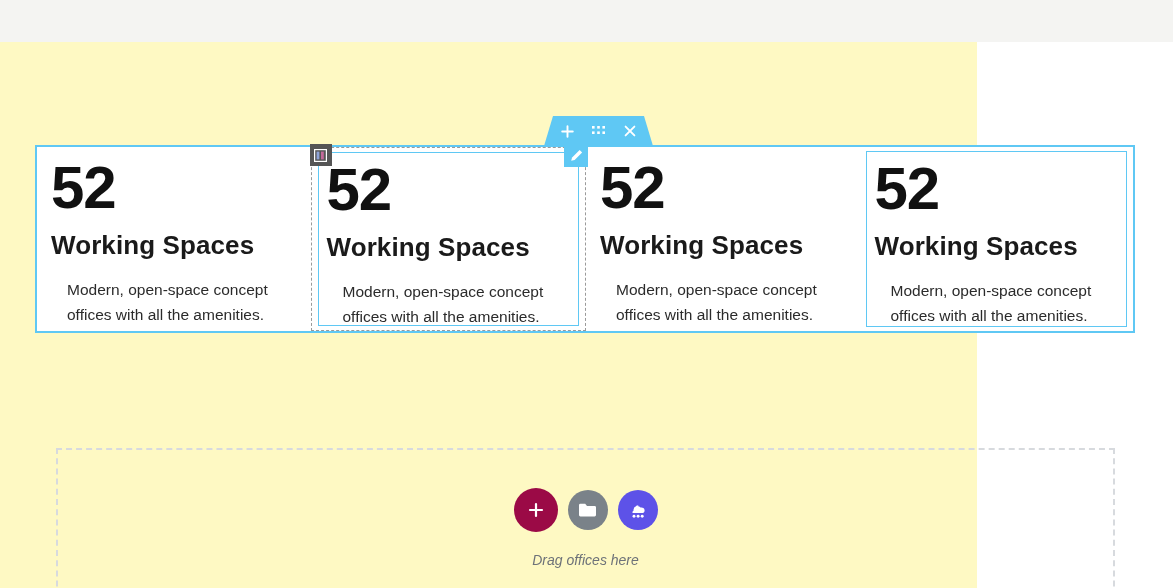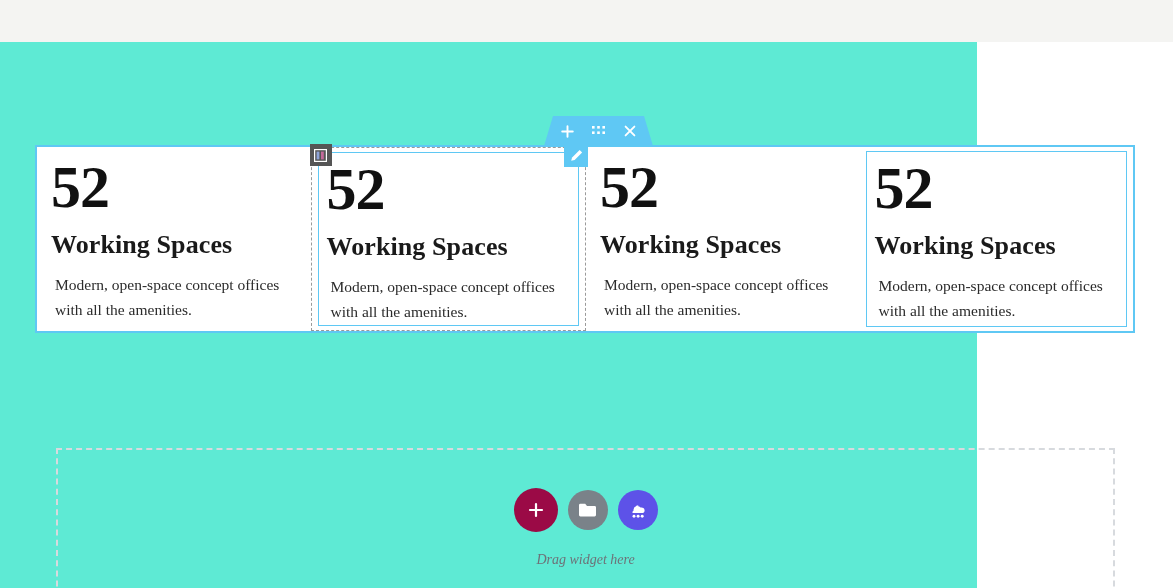--- a/index.html
+++ b/index.html
@@ -23,22 +23,21 @@
     height: 42px;
     background: #f4f4f2;
   }
 
   
   .canvas {
     position: absolute;
     left: 0; top: 42px;
     width: 977px;
     height: 546px;
-    background: #5eead4;
-    font-family: Liberation Serif, serif;
+    background: #fef9c3;
   }
 
   
   .section-wrap {
     position: absolute;
     left: 35px;
     top: 103px;
     width: 1100px;
     height: 188px;
   }
@@ -146,21 +145,21 @@
     font-size: 26px;
     font-weight: bold;
     color: #1a1a1a;
     margin: 0 0 12px 0;
     letter-spacing: 0.1px;
   }
   .stat-desc {
     font-size: 15.5px;
     line-height: 1.62;
     color: #2b2b2b;
-    margin: 4px;
+    margin: 16px;
   }
 
   
   .dropzone {
     position: absolute;
     left: 56px;
     top: 406px;
     width: 1059px;
     height: 159px;
     border: 2px dashed #d7dade;
@@ -304,16 +303,16 @@
         <svg width="21" height="20" viewBox="0 0 21 20" fill="#ffffff">
           <path d="M6.6 10.4 A3.9 3.9 0 0 1 13.6 7.6 A3.1 3.1 0 0 1 17.6 10.6 A2.6 2.6 0 0 1 16.2 13.1 H5.6 A2.4 2.4 0 0 1 6.6 10.4 Z"></path>
           <path d="M11.9 5.1 a3.0 3.0 0 1 0 2.6 3.3 a2.3 2.3 0 1 1 -2.6 -3.3 Z"></path>
           <circle cx="7.0" cy="16.3" r="1.45"></circle>
           <circle cx="11.1" cy="16.3" r="1.45"></circle>
           <circle cx="15.2" cy="16.3" r="1.45"></circle>
         </svg>
       </span>
 
     </div>
-    <div class="dz-label">Drag widget here</div>
+    <div class="dz-label">Drag offices here</div>
   </div>
 
 </div>
 
 </body></html>

